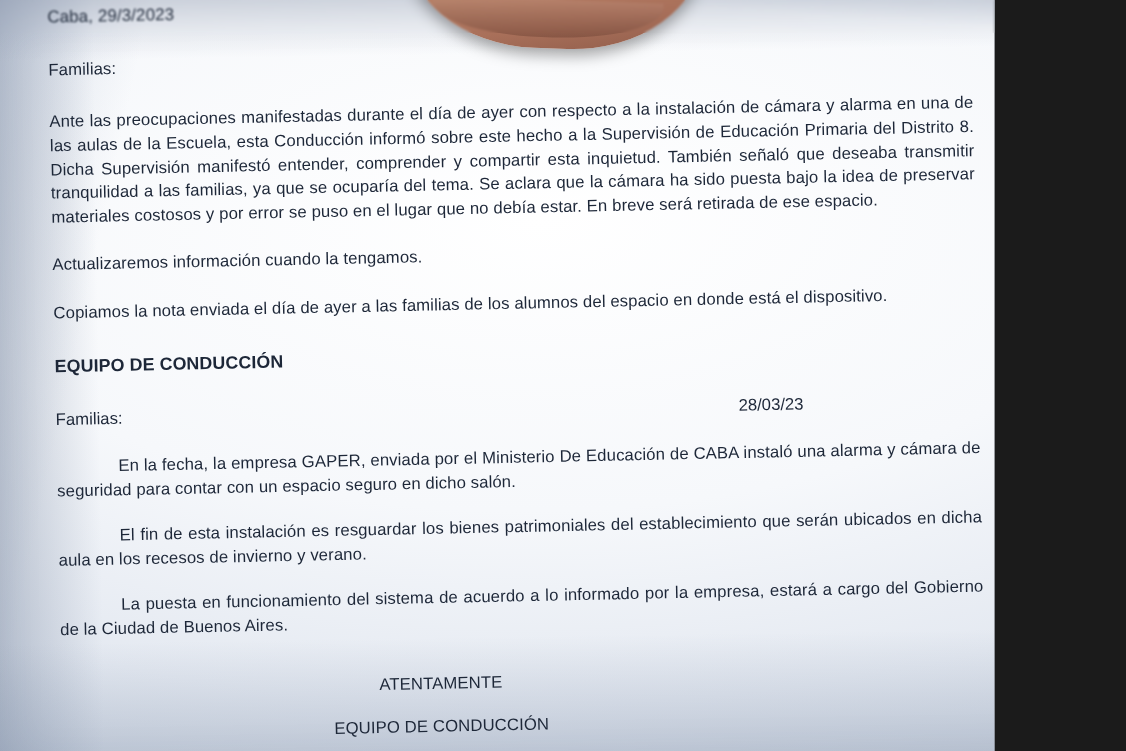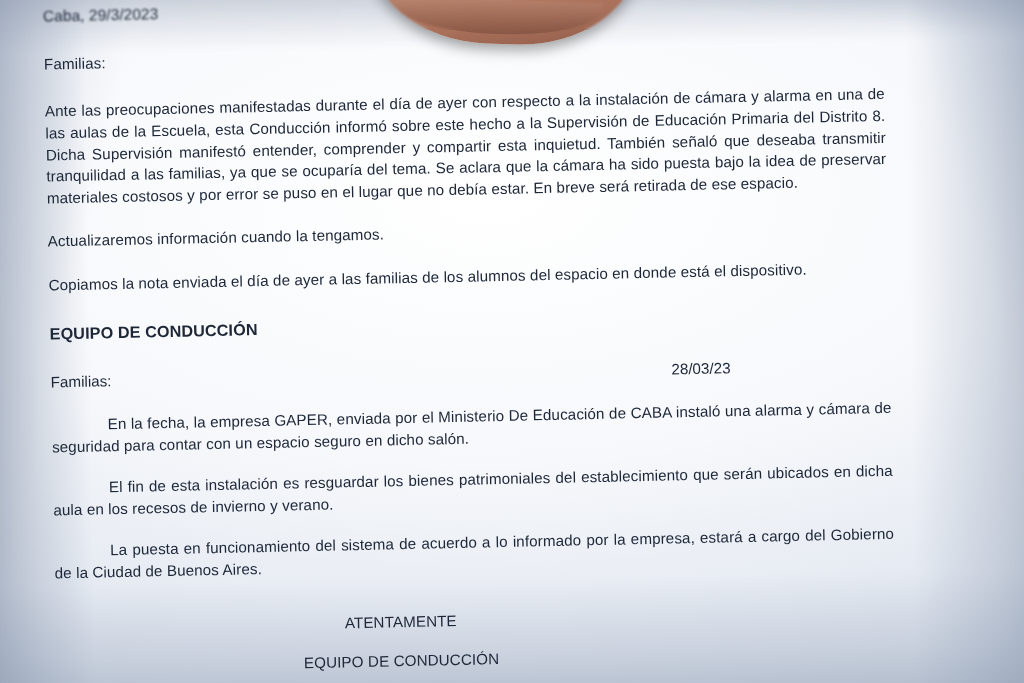--- a/index.html
+++ b/index.html
@@ -2,21 +2,21 @@
 <html><head>
 <meta charset="utf-8">
 <style>
   html, body {
     margin: 0;
     padding: 0;
     background: #1b1b1b;
   }
   #shot {
     position: relative;
-    width: 1024px;
+    width: 904px;
     height: 683px;
     overflow: hidden;
     background: #b8c0cc;
     font-family: "Liberation Sans", sans-serif;
   }
 
   
   #paper {
     position: absolute;
     left: -30px;

